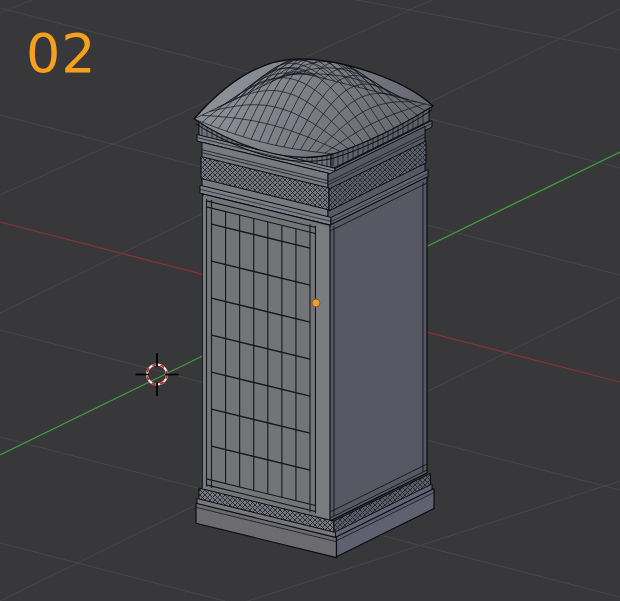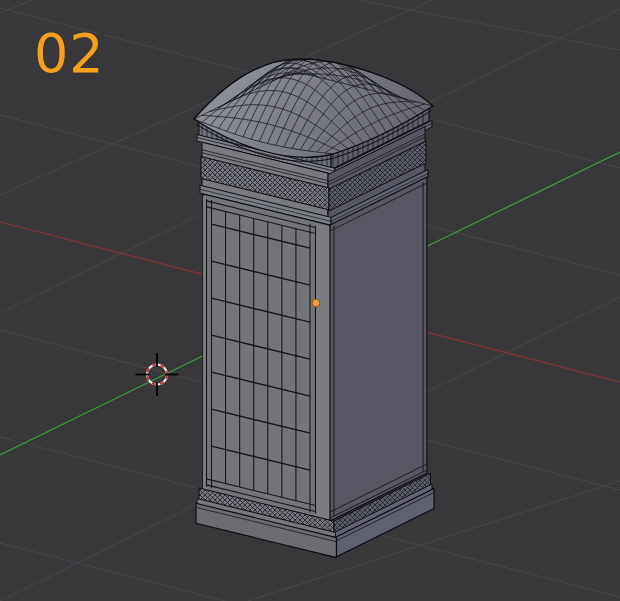--- a/index.html
+++ b/index.html
@@ -5,21 +5,21 @@
   html,body{margin:0;padding:0;background:#222;}
   #stage{
     position:relative;
     width:620px;height:601px;
     overflow:hidden;
     font-family:"DejaVu Sans","Liberation Sans",sans-serif;
   }
   #vp-svg{position:absolute;left:0;top:0;}
   #overlay-label{
     position:absolute;
-    left:34px;top:22px;
+    left:26px;top:22px;
     font-size:54px;
     font-weight:500;
     letter-spacing:1px;
     user-select:none;
   }
 </style>
 </head>
 <body>
 
 <div id="stage" style="background: rgb(56, 56, 58);">

